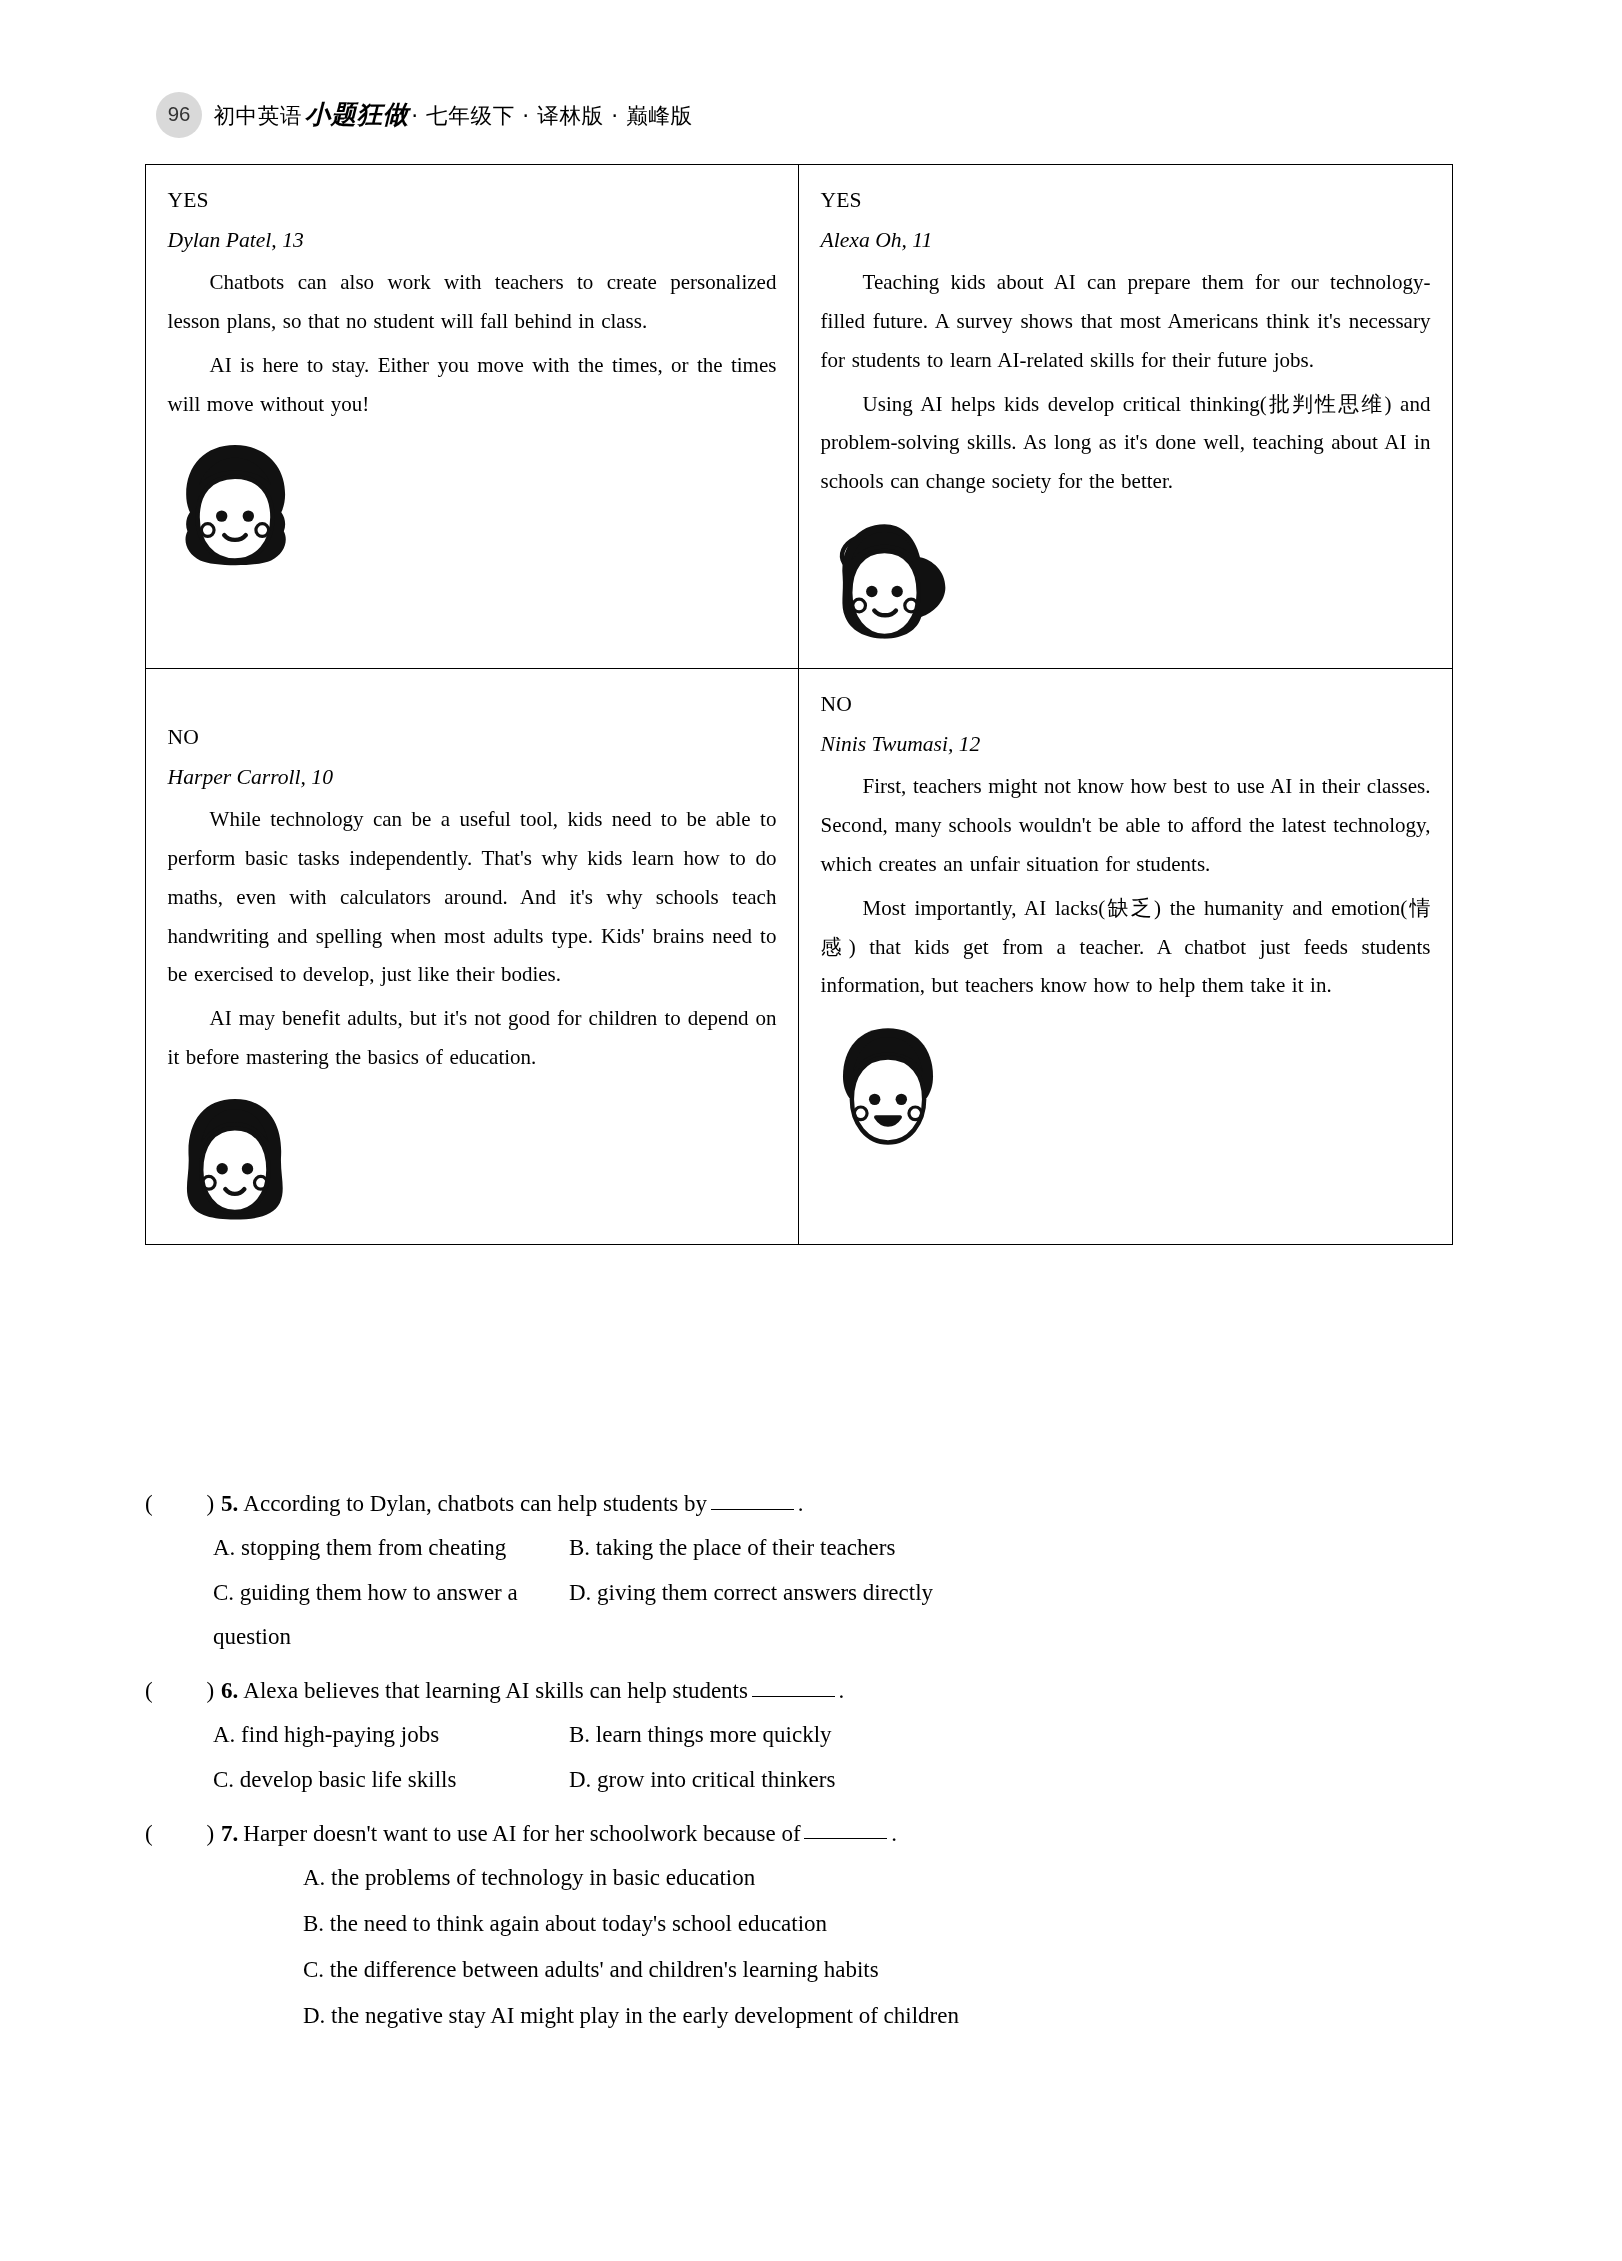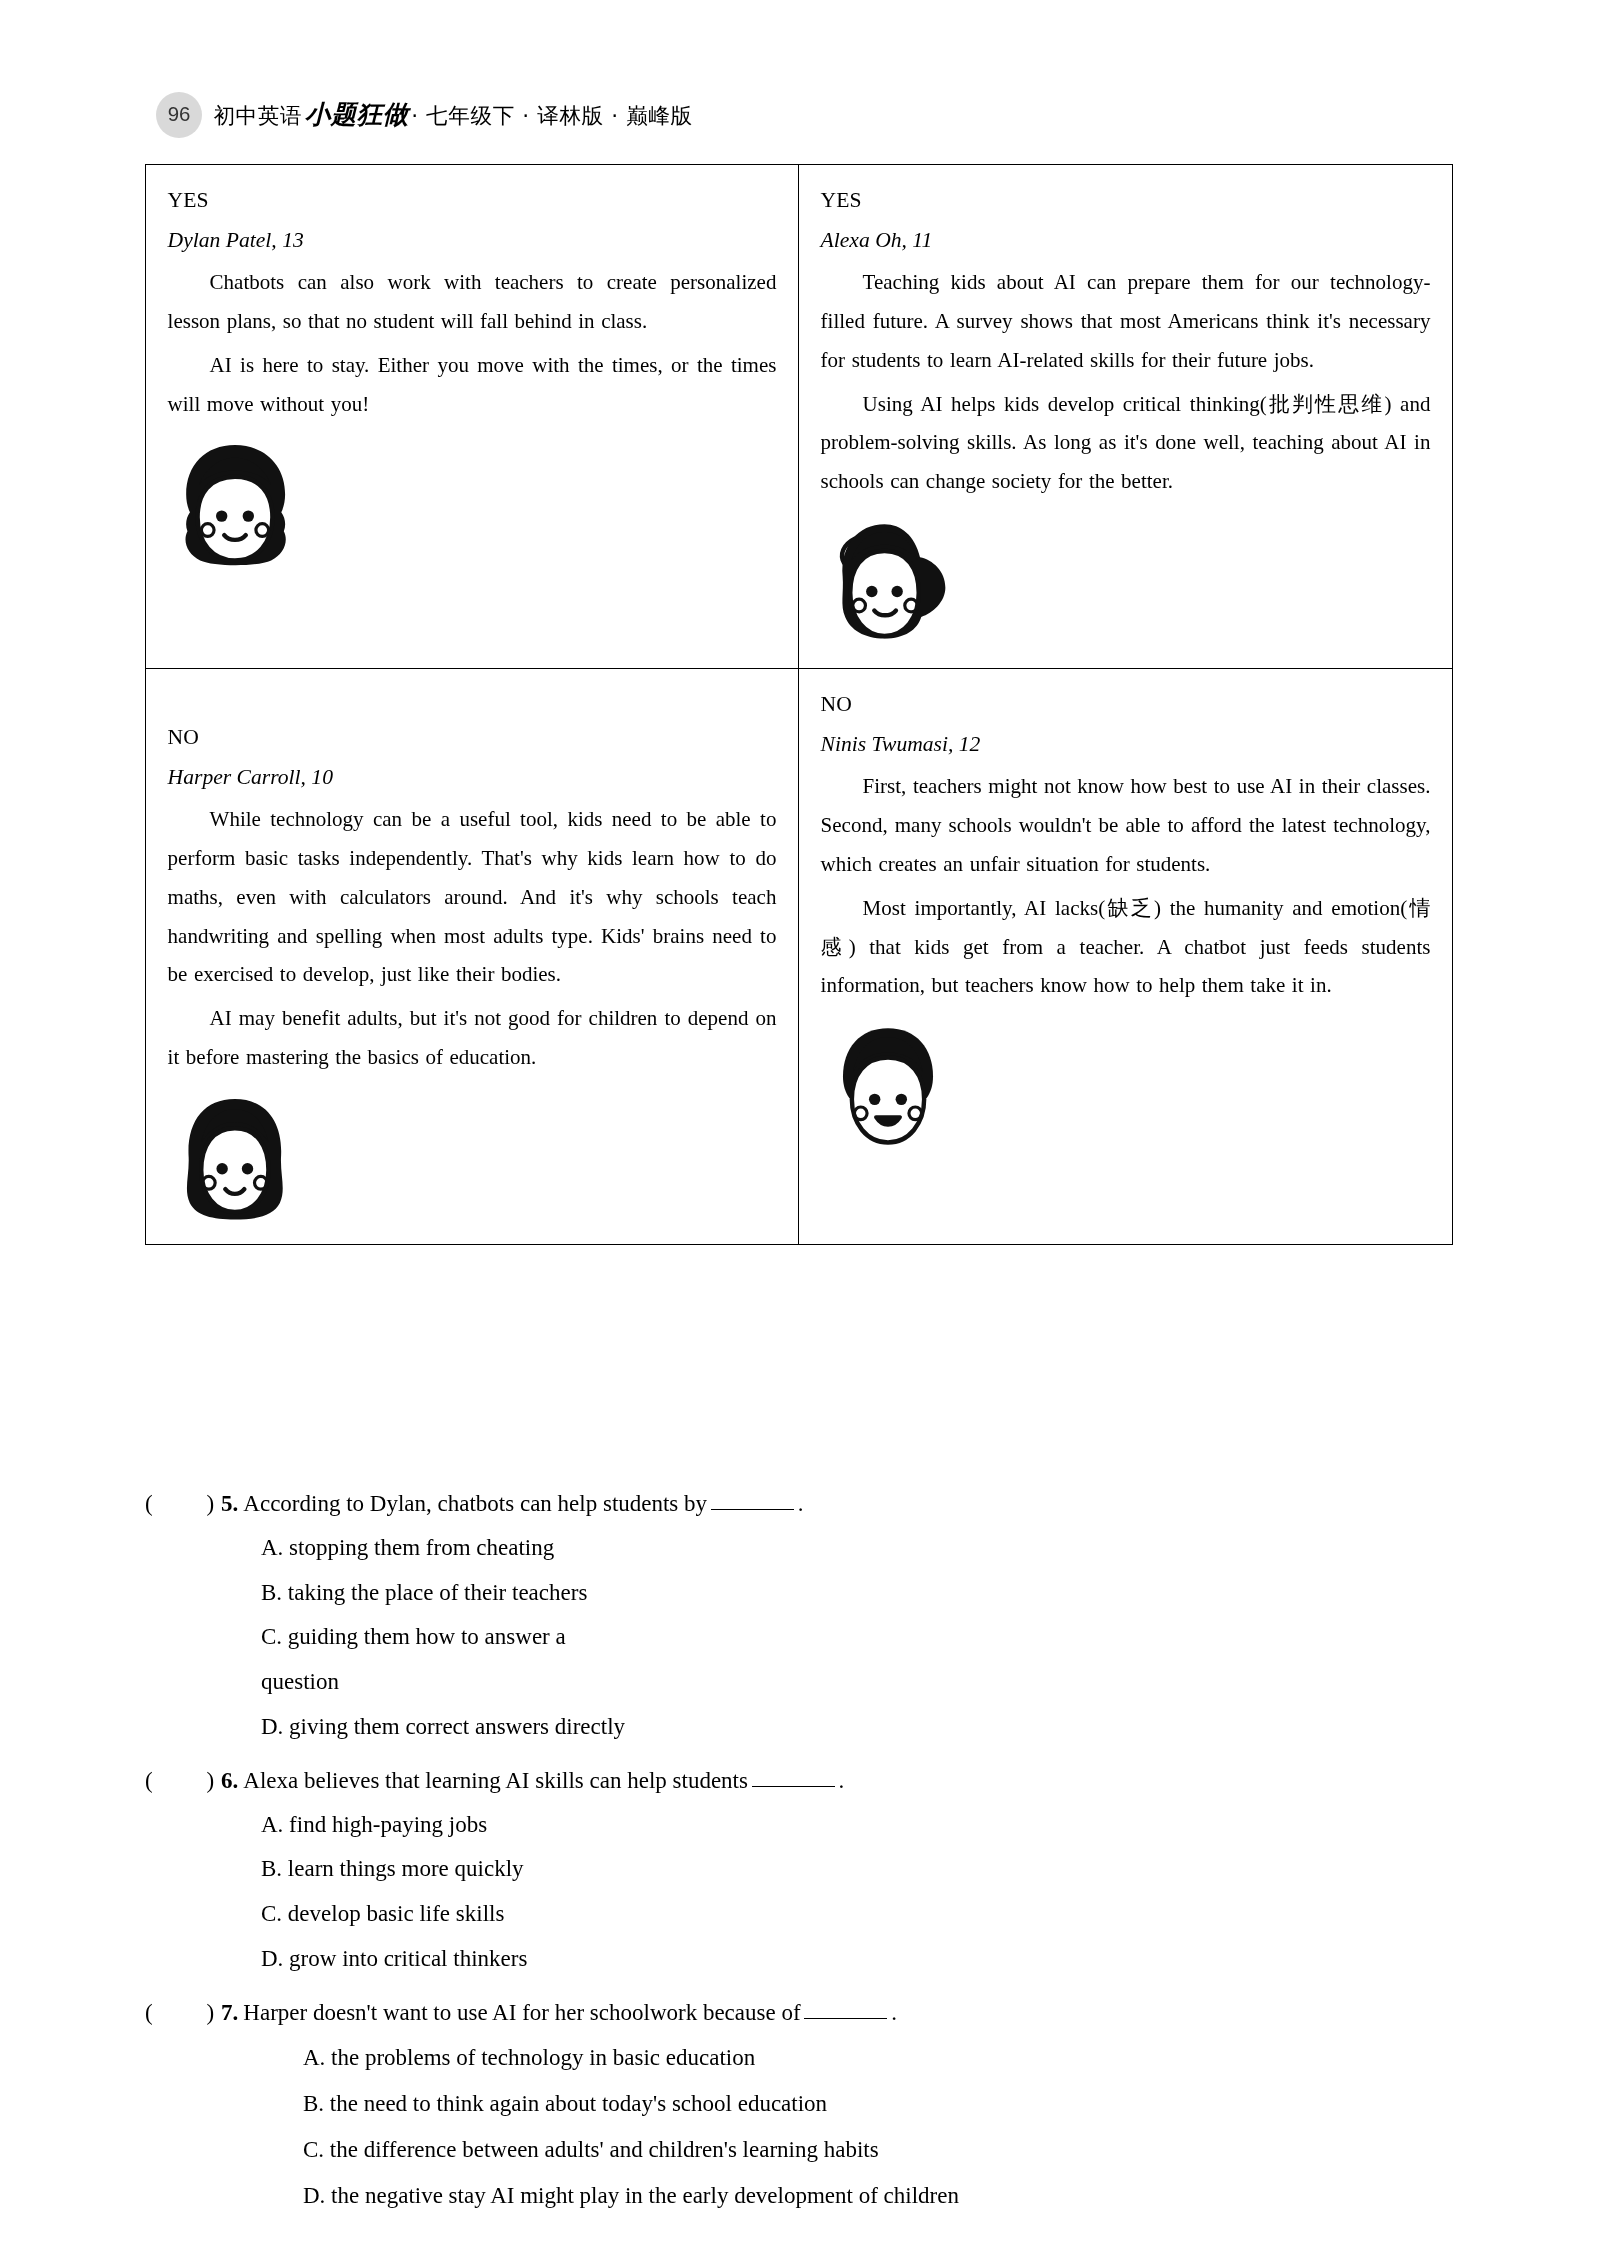--- a/index.html
+++ b/index.html
@@ -139,23 +139,22 @@
   }
   .blank-line {
     display: inline-block;
     border-bottom: 1.3px solid #000;
     width: 83px;
     margin: 0 3.8px;
     vertical-align: 1.3px;
   }
   .opts-2col {
     display: flex;
-    margin-left: 116px;
+    margin-left: 68px;
     line-height: 1.95;
-    flex-direction: column;
   }
   .opt-a { width: 356px; flex: none; }
   .opt-b { flex: 1; }
   .opts-1col {
     margin-left: 158px;
     line-height: 2.0;
   }
   .opt-row { white-space: nowrap; }
 </style>
 </head>

